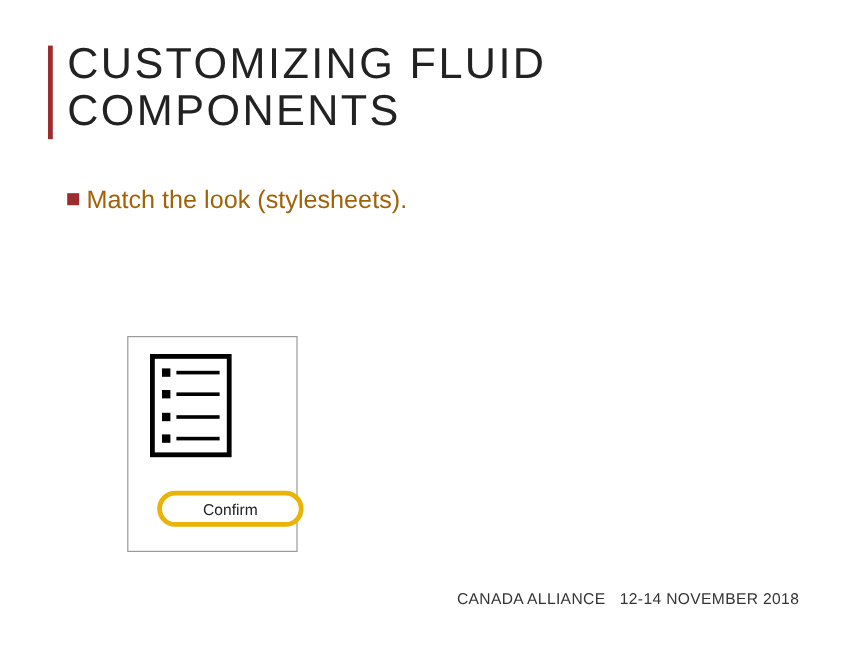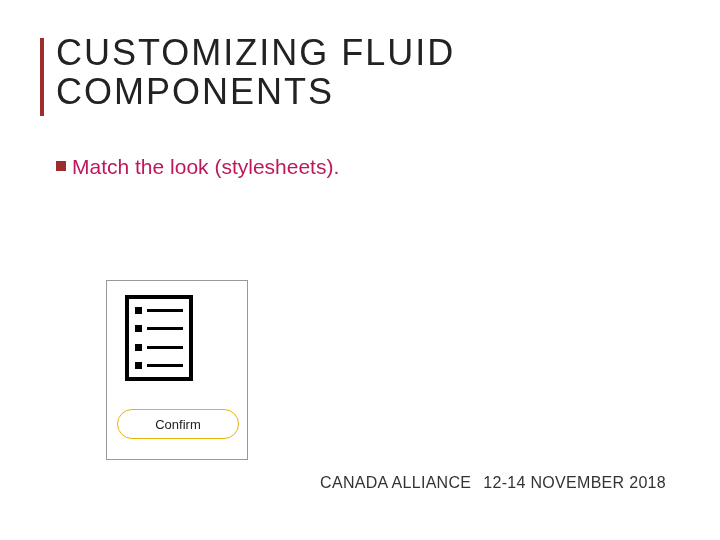--- a/index.html
+++ b/index.html
@@ -7,32 +7,32 @@
     
     .slide { position: relative; width: 720px; height: 540px; }
     
     .title-wrap { position: absolute; top: 34px; left: 40px; }
     .accent-bar { position: absolute; left: 0; top: 4px; width: 4px; height: 78px; background: #9d2c2c; }
     .title { font-size: 36px; font-weight: 400; letter-spacing: 2px; line-height: 1.08; color: #222; padding-left: 16px; }
     
     .bullets { position: absolute; top: 152px; left: 56px; right: 60px; }
     .bullet-row { display: flex; align-items: flex-start; margin-bottom: 16px; }
     .bullet-mark { width: 10px; height: 10px; background: #9d2c2c; margin-top: 9px; margin-right: 6px; flex-shrink: 0; }
-    .bullet-text { font-size: 21px; line-height: 1.4; color: #be185d; }
+    .bullet-text { font-size: 21px; line-height: 1.4; color: #a16207; }
     
     .mockup-box { position: absolute; top: 280px; left: 106px; width: 142px; height: 180px; border: 1px solid #999; background: #fff; }
     
     .list-icon { position: absolute; top: 14px; left: 18px; width: 68px; height: 86px; border: 4px solid #000; background: #fff; padding: 8px 6px; display: flex; flex-direction: column; justify-content: space-between; }
     .list-icon-row { display: flex; align-items: center; gap: 5px; }
     .list-icon-row .sq { width: 7px; height: 7px; background: #000; }
     .list-icon-row .ln { height: 3px; flex: 1; background: #000; }
     
-    .confirm-btn { position: absolute; top: 128px; left: 10px; width: 122px; height: 30px; border: 1px solid #eab308; border-radius: 15px; background: #fff; display: flex; align-items: center; justify-content: center; font-size: 13px; color: #222; }
+    .confirm-btn { position: absolute; top: 128px; left: 24px; width: 122px; height: 30px; border: 4px solid #eab308; border-radius: 15px; background: #fff; display: flex; align-items: center; justify-content: center; font-size: 13px; color: #222; }
     
-    .footer { position: absolute; bottom: 48px; right: 54px; font-size: 16px; color: #333; letter-spacing: 0.3px; }
+    .footer { position: absolute; bottom: 34px; right: 54px; font-size: 13px; color: #333; letter-spacing: 0.3px; }
     .footer .sep { display: inline-block; width: 12px; }
   </style>
 </head>
 <body>
 
 <div class="slide">
 
   <div class="title-wrap">
     <div class="accent-bar"></div>
     <h1 class="title">CUSTOMIZING FLUID COMPONENTS</h1>

